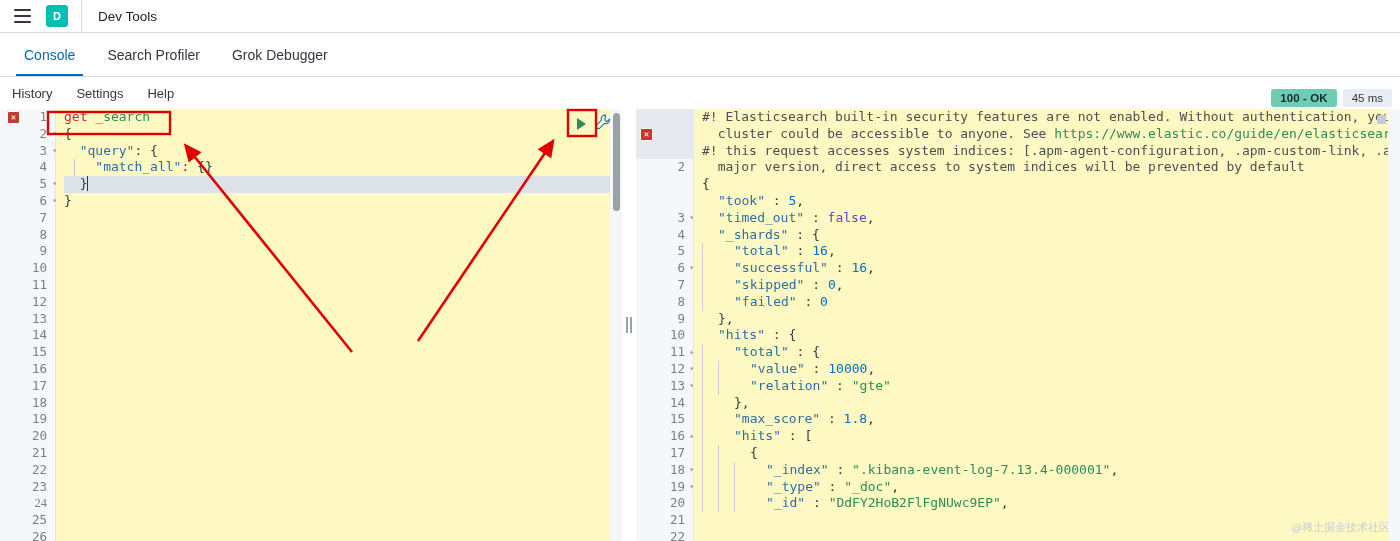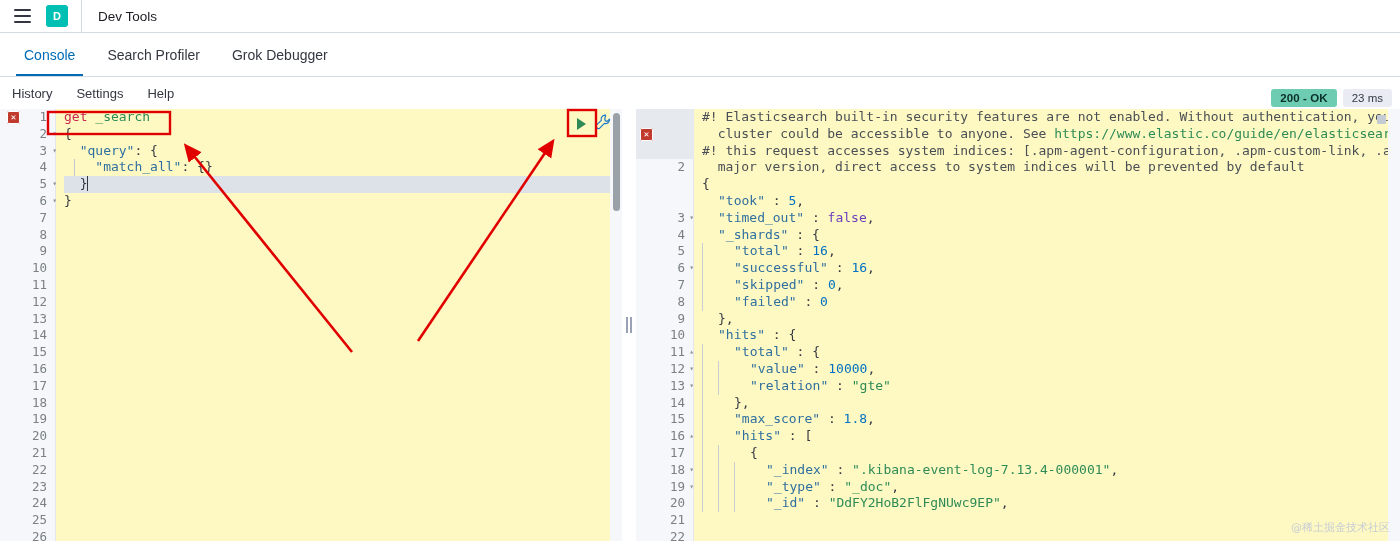--- a/index.html
+++ b/index.html
@@ -207,22 +207,22 @@
     </div>
   </div>
 
   <div class="menurow">
     <div class="menuitem">History</div>
     <div class="menuitem">Settings</div>
     <div class="menuitem">Help</div>
   </div>
 
   <div class="status-wrap">
-    <div class="status-ok">200 - OK</div>
-    <div class="status-ms">23 ms</div>
+    <div class="status-ok">100 - OK</div>
+    <div class="status-ms">45 ms</div>
   </div>
 
   <div class="editor-pane" id="request-pane">
     <div class="gutter" id="req-gutter">
         <div class="ln" style="position: relative;">1</div>
         <div class="ln" style="position: relative;">2<span class="fold" style="right: -2px;">▾</span></div>
         <div class="ln" style="position: relative;">3<span class="fold" style="right: -2px;">▾</span></div>
         <div class="ln" style="position: relative;">4</div>
         <div class="ln" style="position: relative;">5<span class="fold" style="right: -2px;">▾</span></div>
         <div class="ln" style="position: relative;">6<span class="fold" style="right: -2px;">▾</span></div>
@@ -236,21 +236,21 @@
         <div class="ln" style="position: relative;">14</div>
         <div class="ln" style="position: relative;">15</div>
         <div class="ln" style="position: relative;">16</div>
         <div class="ln" style="position: relative;">17</div>
         <div class="ln" style="position: relative;">18</div>
         <div class="ln" style="position: relative;">19</div>
         <div class="ln" style="position: relative;">20</div>
         <div class="ln" style="position: relative;">21</div>
         <div class="ln" style="position: relative;">22</div>
         <div class="ln" style="position: relative;">23</div>
-        <div class="ln" style="position: relative;">24</div>
+        <div class="ln" style="position: relative; font-family: Liberation Serif, serif;">24</div>
         <div class="ln" style="position: relative;">25</div>
         <div class="ln" style="position: relative;">26</div>
         <div class="err-marker" style="top: 2px;">✕</div>
       </div>
     <div class="code-area" id="req-code">
         <div class="cline"><span class="t-kw">get</span> <span class="t-url">_search</span></div>
         <div class="cline">{</div>
         <div class="cline">  <span class="t-key">"query"</span>: {</div>
         <div class="cline">    <span class="t-key">"match_all"</span>: {}</div>
         <div class="cline active-line">  }<span style="border-left:1.4px solid #343741;margin-left:0px;">&nbsp;</span></div>

